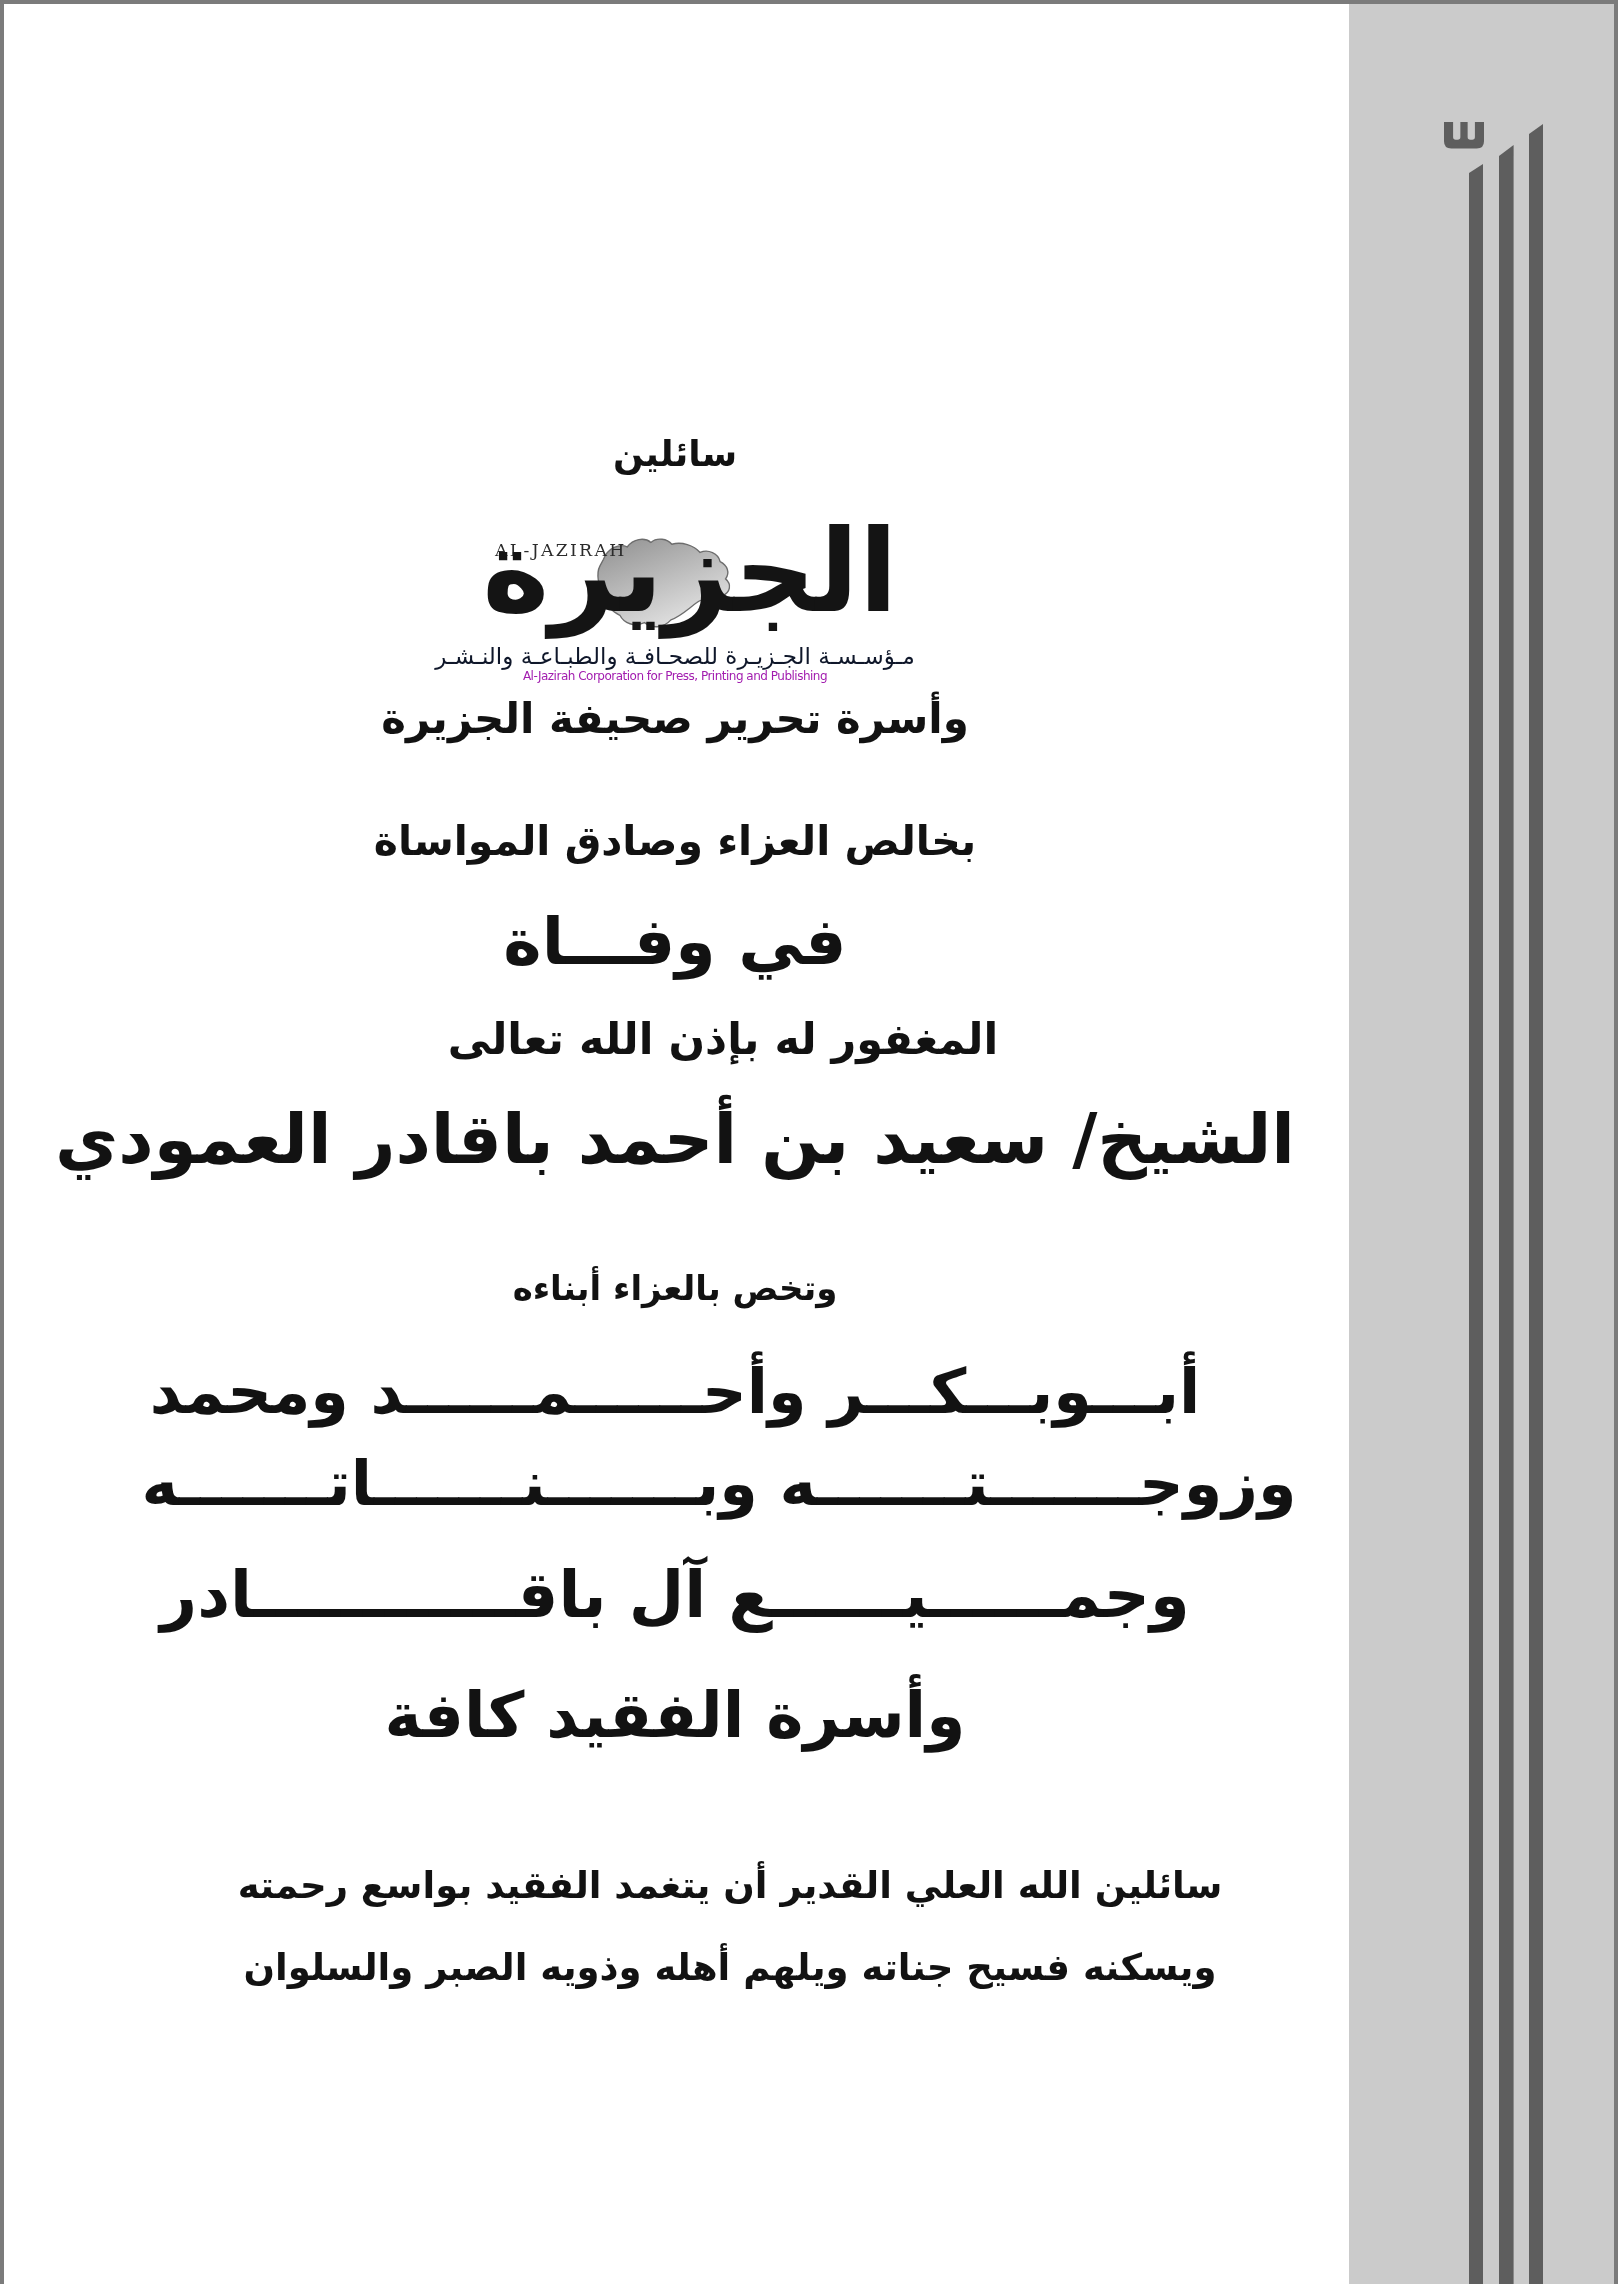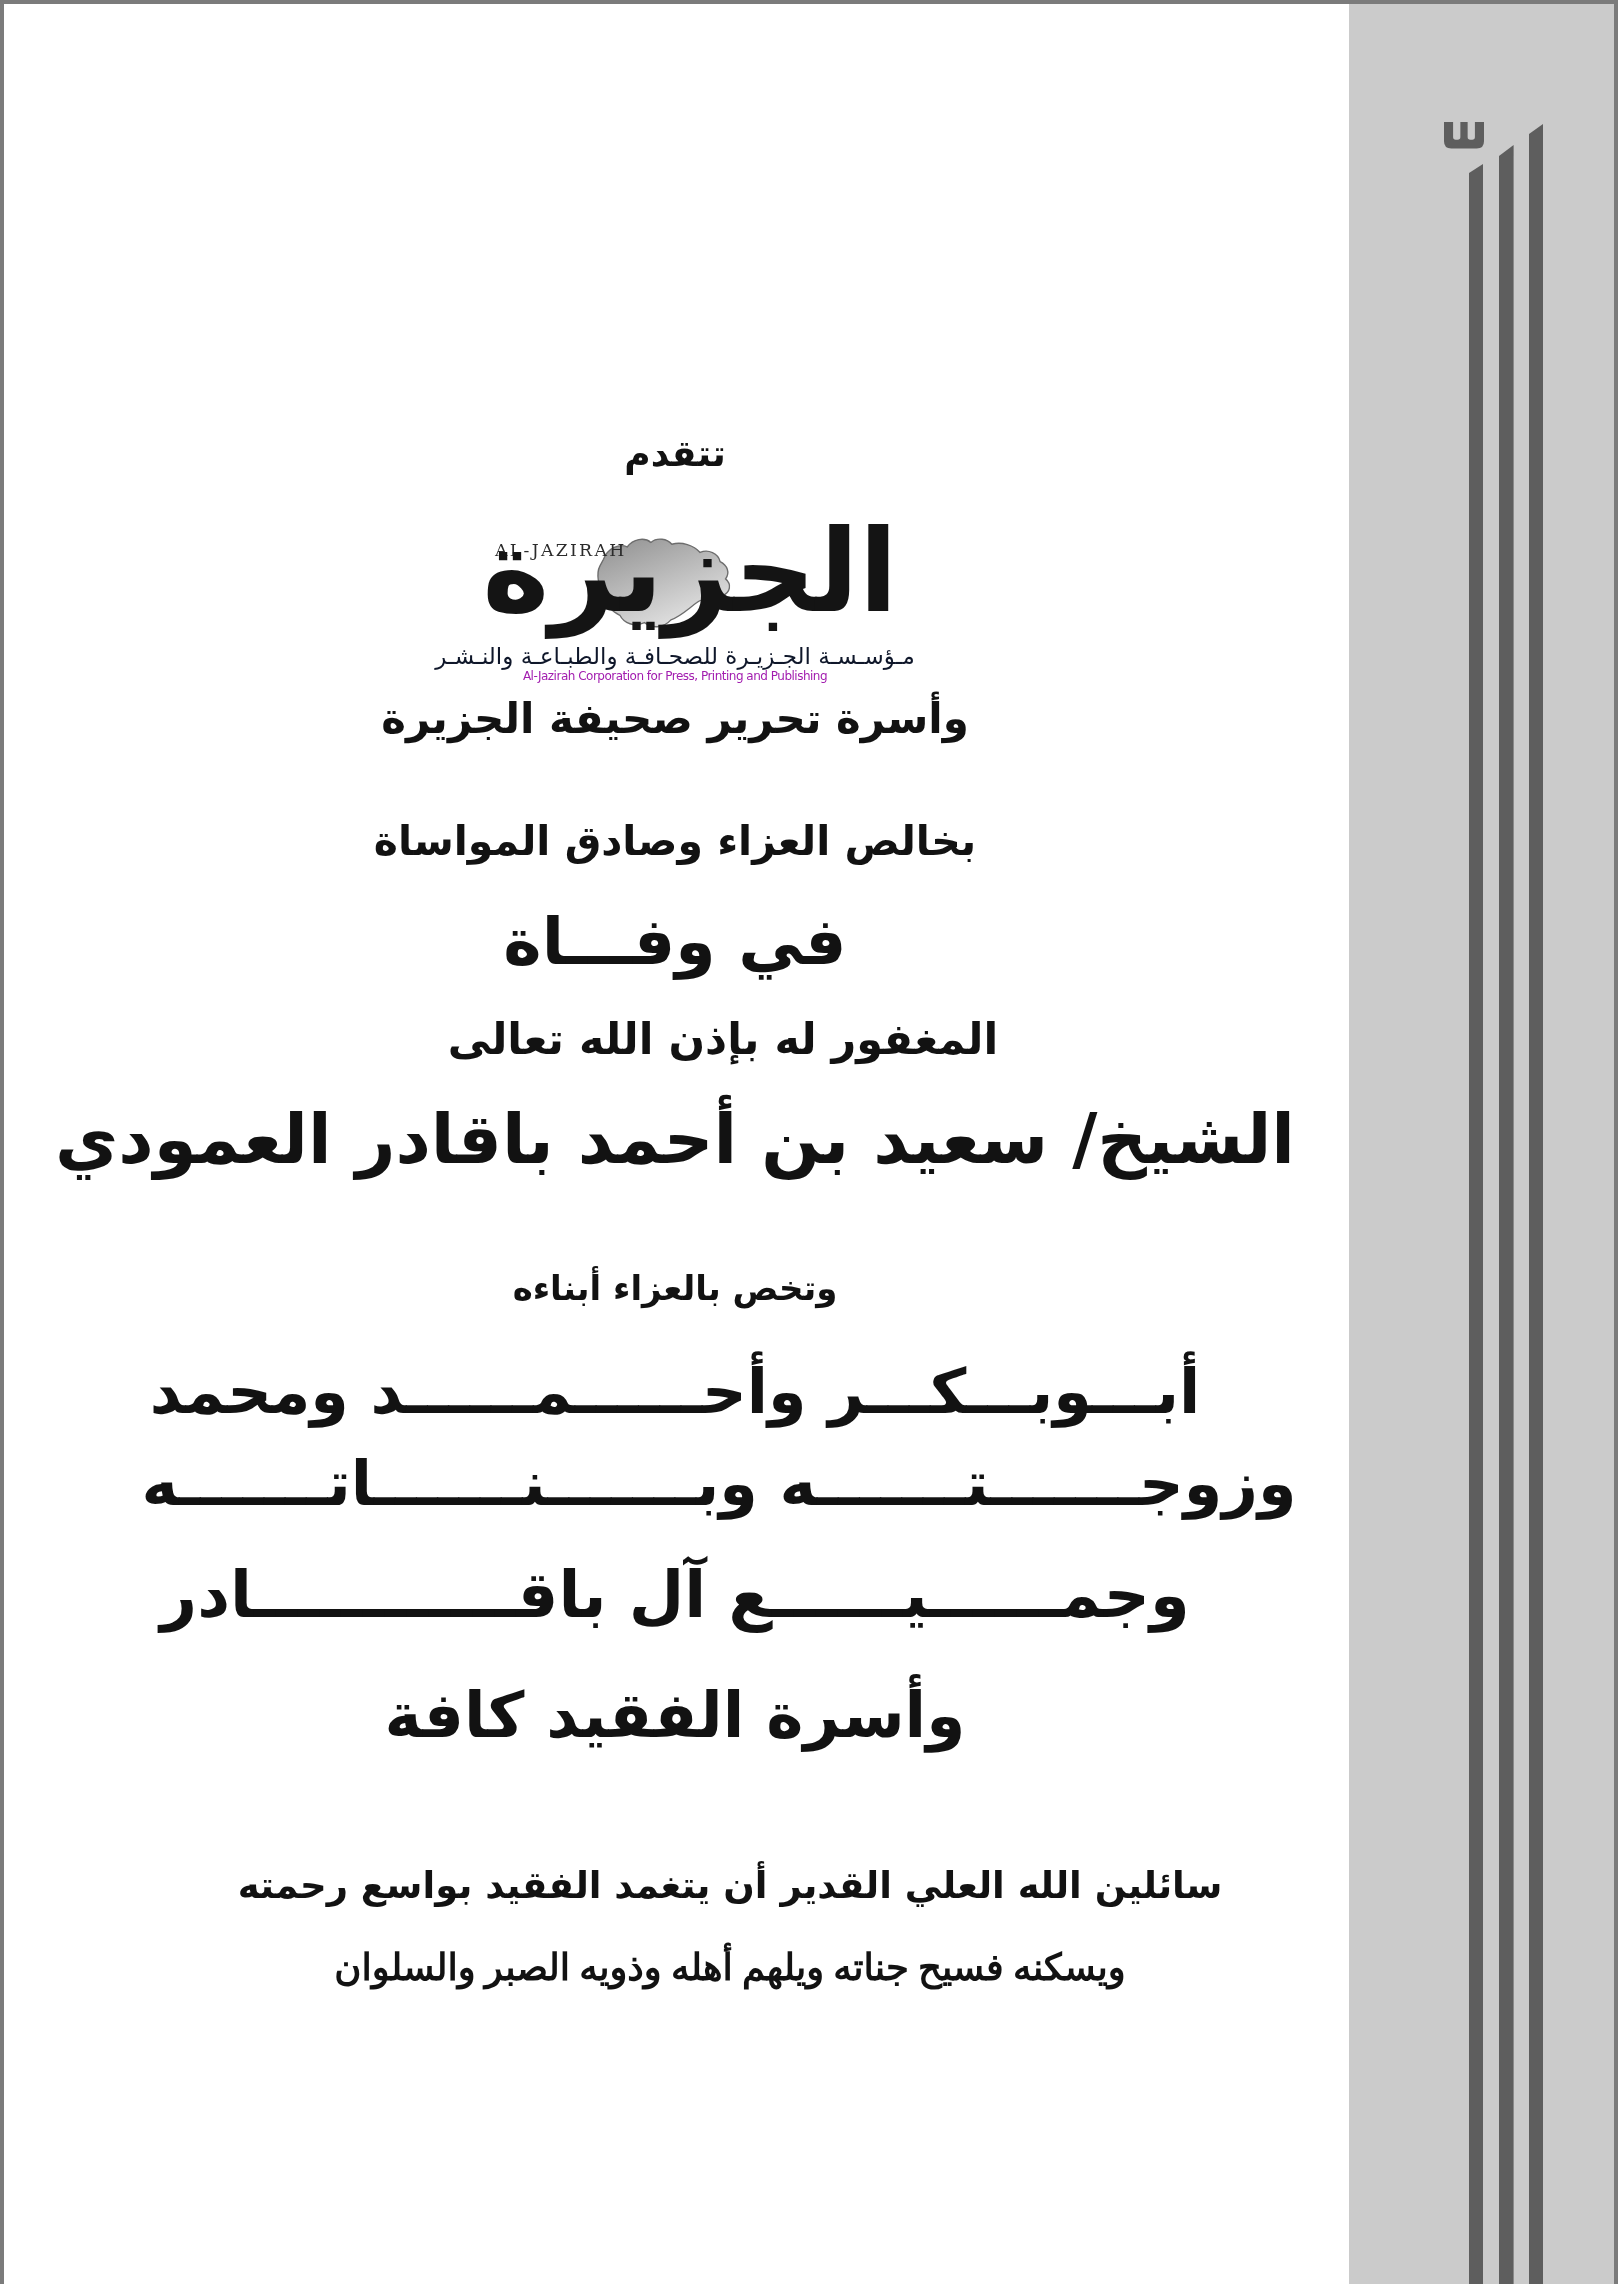--- a/index.html
+++ b/index.html
@@ -35,42 +35,42 @@
   .intro       {top:818px;font-size:41px;}
   .in-death    {top:905px;font-size:65px;}
   .blessing    {top:1015px;font-size:43px;padding-left:48px;}
   .deceased    {top:1100px;font-size:69px;}
   .dedication  {top:1269px;font-size:34px;}
   .sons        {top:1356px;font-size:62px;}
   .family      {top:1448px;font-size:62px;padding-left:44px;}
   .clan        {top:1559px;font-size:64px;}
   .all-family  {top:1680px;font-size:63px;}
   .prayer1     {top:1865px;font-size:37px;left:55px;text-align:center;}
-  .prayer2     {top:1947px;font-size:37px;left:55px;font-family:Liberation Serif, serif;}
+  .prayer2     {top:1947px;font-size:37px;left:55px;}
   
   .logo{position:absolute;left:466px;top:475px;width:439px;height:164px;}
 </style>
 </head>
 <body>
 
 <div class="frame"></div>
 
 <div class="band">
 
   <svg class="teeth" viewBox="0 0 88 58">
     <path fill="#5e5e5e" d="M0,0 H20 V33 Q20,39 26,39 H30 Q36,39 36,33 V0 H52 V33 Q52,39 58,39 H62 Q68,39 68,33 V0 H88 V42 Q88,58 72,58 H16 Q0,58 0,42 Z"></path>
   </svg>
 
   <div class="lam-stroke lam-1"></div>
   <div class="lam-stroke lam-2"></div>
   <div class="lam-stroke lam-3"></div>
 
 </div>
 
-<div class="line presenter">تتقدم</div>
+<div class="line presenter">سائلين</div>
 
 <div class="logo">
   <svg viewBox="0 0 960 360" width="439" height="164">
     <defs>
       <linearGradient id="mapGrad" x1="0" y1="0" x2="0.6" y2="1">
         <stop offset="0" stop-color="#8f8f8f"></stop>
         <stop offset="1" stop-color="#e2e2e2"></stop>
       </linearGradient>
     </defs>
     <path fill="url(#mapGrad)" stroke="#6d6d6d" stroke-width="3" d="M300,185 C310,160 335,150 352,158 C365,140 390,136 404,148 C418,136 440,140 450,152

